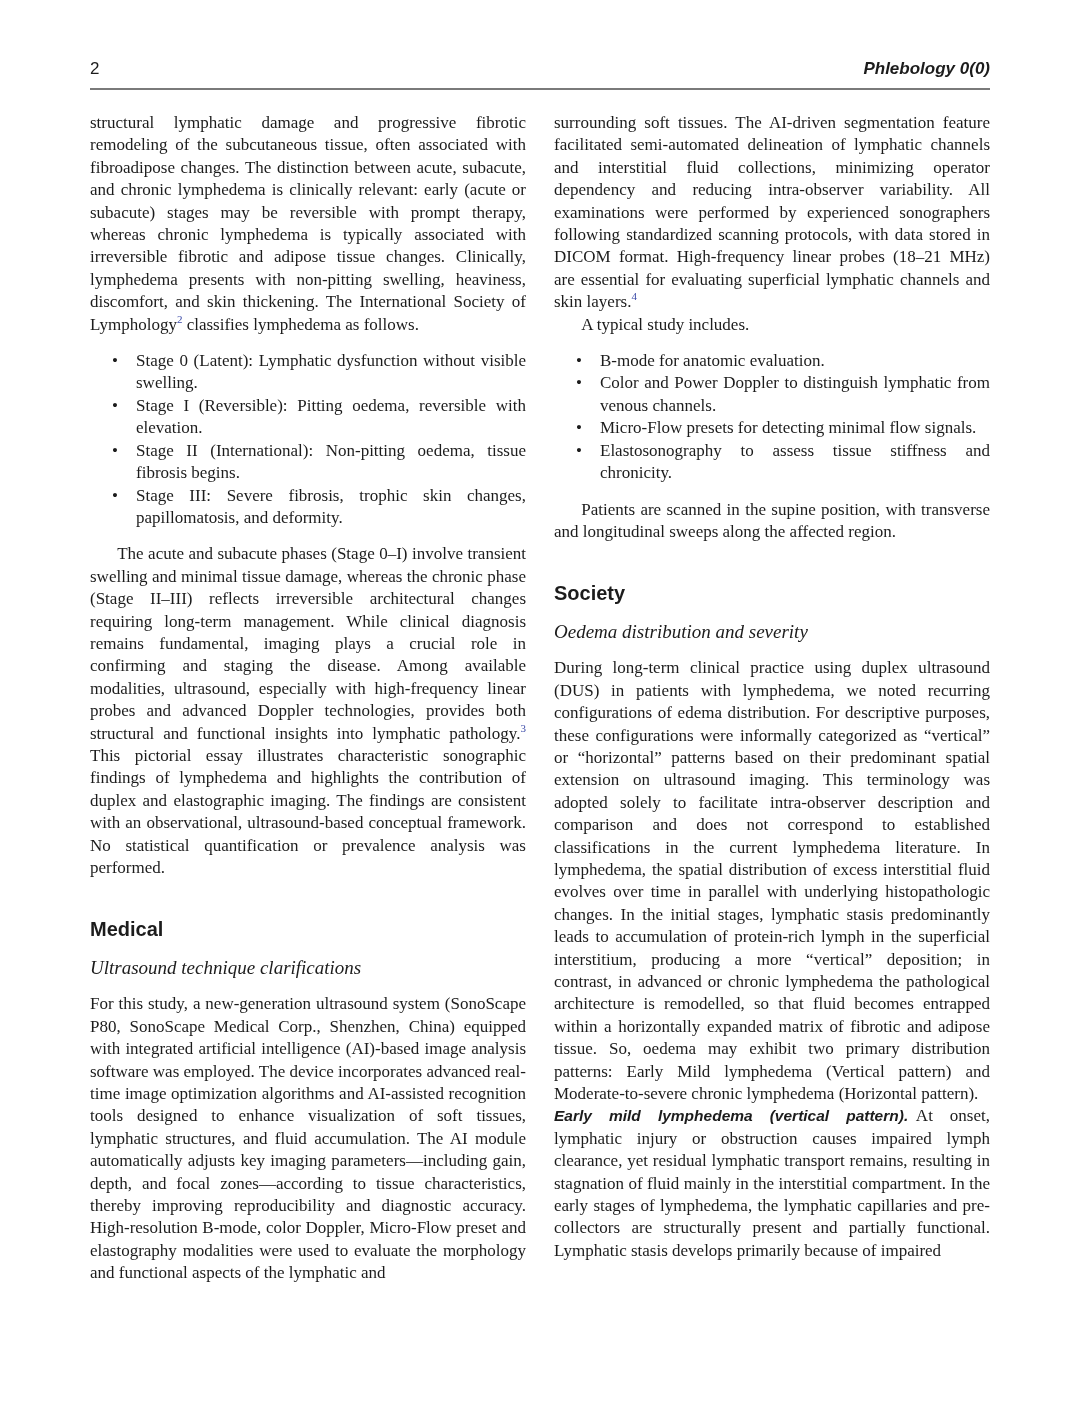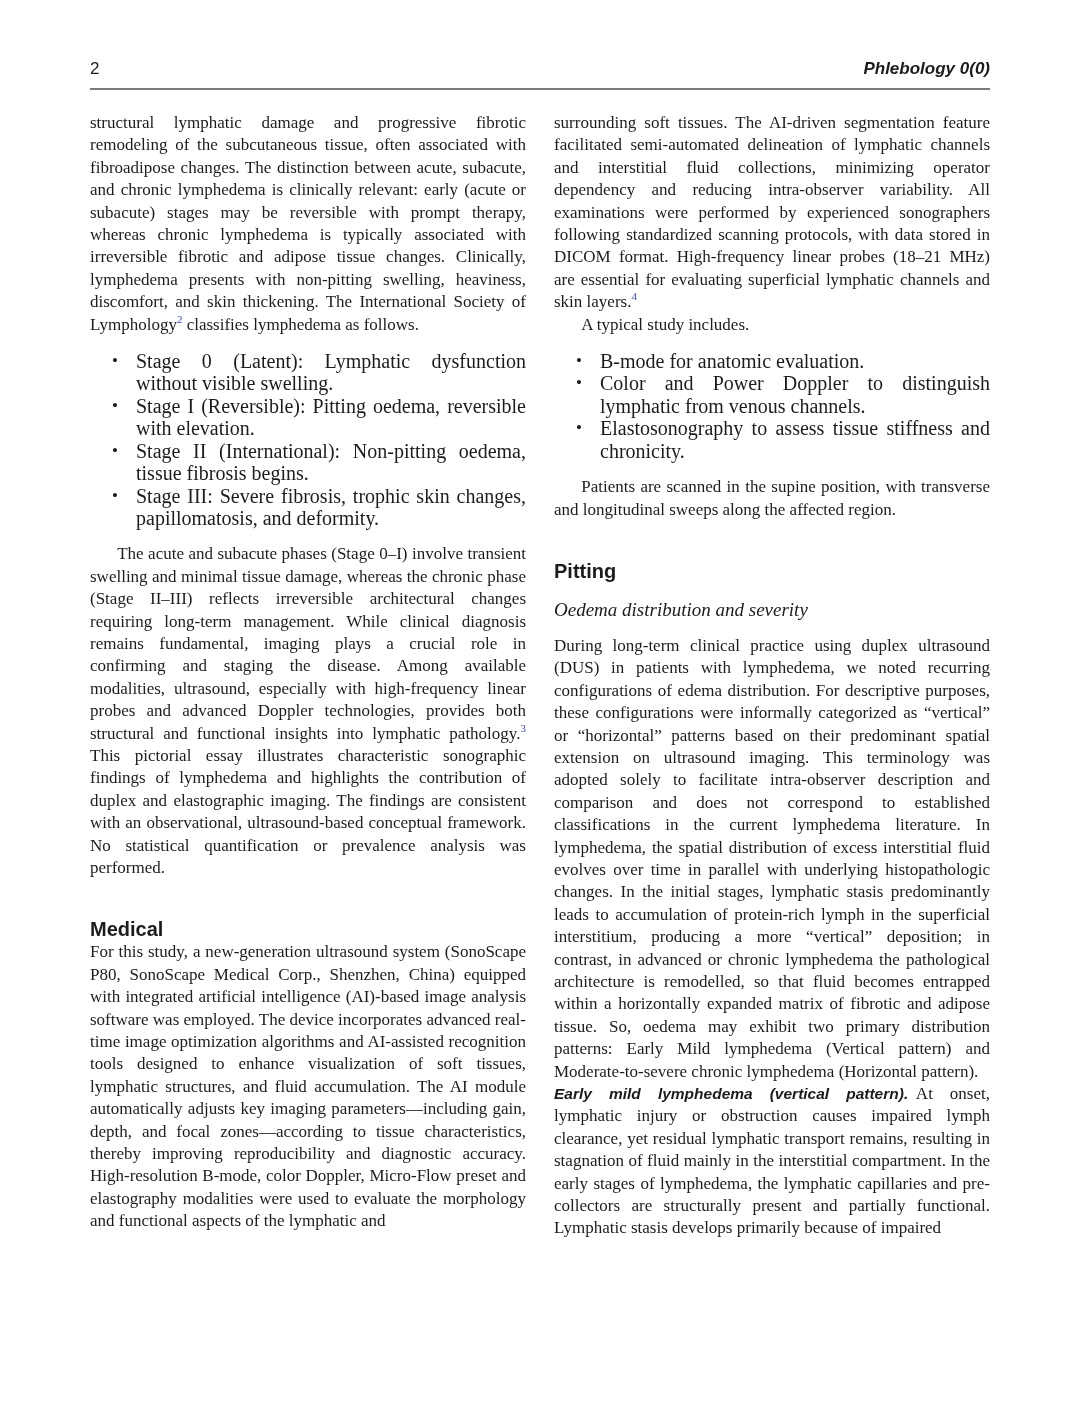--- a/index.html
+++ b/index.html
@@ -69,21 +69,21 @@
     line-height: 0;
     vertical-align: super;
   }
   ul.disc-list {
     margin: 14px 0 14px 0;
     padding: 0 0 0 46px;
     list-style: none;
   }
   ul.disc-list li {
     position: relative;
-    font-size: 20px;
+    font-size: 17px;
     line-height: 22.4px;
     text-align: justify;
     margin: 0;
   }
   ul.disc-list li::before {
     content: "•";
     position: absolute;
     left: -24px;
     font-size: 17px;
   }
@@ -135,40 +135,42 @@
         <li>Stage 0 (Latent): Lymphatic dysfunction without visible swelling.</li>
         <li>Stage I (Reversible): Pitting oedema, reversible with elevation.</li>
         <li>Stage II (International): Non-pitting oedema, tissue fibrosis begins.</li>
         <li>Stage III: Severe fibrosis, trophic skin changes, papillomatosis, and deformity.</li>
       </ul>
 
       <p class="body-par indent"><span>The acute and subacute phases (Stage 0–I) involve transient swelling and minimal tissue damage, whereas the chronic phase (Stage II–III) reflects irreversible architectural changes requiring long-term management. While clinical diagnosis remains fundamental, imaging plays a crucial role in confirming and staging the disease. Among available modalities, ultrasound, especially with high-frequency linear probes and advanced Doppler technologies, provides both structural and functional insights into lymphatic pathology.</span><sup class="ref">3</sup><span> This pictorial essay illustrates characteristic sonographic findings of lymphedema and highlights the contribution of duplex and elastographic imaging. The findings are consistent with an observational, ultrasound-based conceptual framework. No statistical quantification or prevalence analysis was performed.</span></p>
 
       <h2 class="section-heading">Medical</h2>
 
+      <h3 class="sub-heading">Ultrasound technique clarifications</h3>
 
       <p class="body-par">For this study, a new-generation ultrasound system (SonoScape P80, SonoScape Medical Corp., Shenzhen, China) equipped with integrated artificial intelligence (AI)-based image analysis software was employed. The device incorporates advanced real-time image optimization algorithms and AI-assisted recognition tools designed to enhance visualization of soft tissues, lymphatic structures, and fluid accumulation. The AI module automatically adjusts key imaging parameters—including gain, depth, and focal zones—according to tissue characteristics, thereby improving reproducibility and diagnostic accuracy. High-resolution B-mode, color Doppler, Micro-Flow preset and elastography modalities were used to evaluate the morphology and functional aspects of the lymphatic and</p>
 
     </div>
 
     <div class="col">
 
       <p class="body-par"><span>surrounding soft tissues. The AI-driven segmentation feature facilitated semi-automated delineation of lymphatic channels and interstitial fluid collections, minimizing operator dependency and reducing intra-observer variability. All examinations were performed by experienced sonographers following standardized scanning protocols, with data stored in DICOM format. High-frequency linear probes (18–21 MHz) are essential for evaluating superficial lymphatic channels and skin layers.</span><sup class="ref">4</sup></p>
 
       <p class="body-par indent">A typical study includes.</p>
 
       <ul class="disc-list">
         <li>B-mode for anatomic evaluation.</li>
         <li>Color and Power Doppler to distinguish lymphatic from venous channels.</li>
+        <li>Micro-Flow presets for detecting minimal flow signals.</li>
         <li>Elastosonography to assess tissue stiffness and chronicity.</li>
       </ul>
 
       <p class="body-par indent">Patients are scanned in the supine position, with transverse and longitudinal sweeps along the affected region.</p>
 
-      <h2 class="section-heading">Pitting</h2>
+      <h2 class="section-heading">Society</h2>
 
       <h3 class="sub-heading">Oedema distribution and severity</h3>
 
       <p class="body-par">During long-term clinical practice using duplex ultrasound (DUS) in patients with lymphedema, we noted recurring configurations of edema distribution. For descriptive purposes, these configurations were informally categorized as “vertical” or “horizontal” patterns based on their predominant spatial extension on ultrasound imaging. This terminology was adopted solely to facilitate intra-observer description and comparison and does not correspond to established classifications in the current lymphedema literature. In lymphedema, the spatial distribution of excess interstitial fluid evolves over time in parallel with underlying histopathologic changes. In the initial stages, lymphatic stasis predominantly leads to accumulation of protein-rich lymph in the superficial interstitium, producing a more “vertical” deposition; in contrast, in advanced or chronic lymphedema the pathological architecture is remodelled, so that fluid becomes entrapped within a horizontally expanded matrix of fibrotic and adipose tissue. So, oedema may exhibit two primary distribution patterns: Early Mild lymphedema (Vertical pattern) and Moderate-to-severe chronic lymphedema (Horizontal pattern).</p>
 
       <p class="body-par mt-par"><span class="runin-heading">Early mild lymphedema (vertical pattern).</span><span class="runin-gap"></span><span>At onset, lymphatic injury or obstruction causes impaired lymph clearance, yet residual lymphatic transport remains, resulting in stagnation of fluid mainly in the interstitial compartment. In the early stages of lymphedema, the lymphatic capillaries and pre-collectors are structurally present and partially functional. Lymphatic stasis develops primarily because of impaired</span></p>
 
     </div>
 
   </div>

